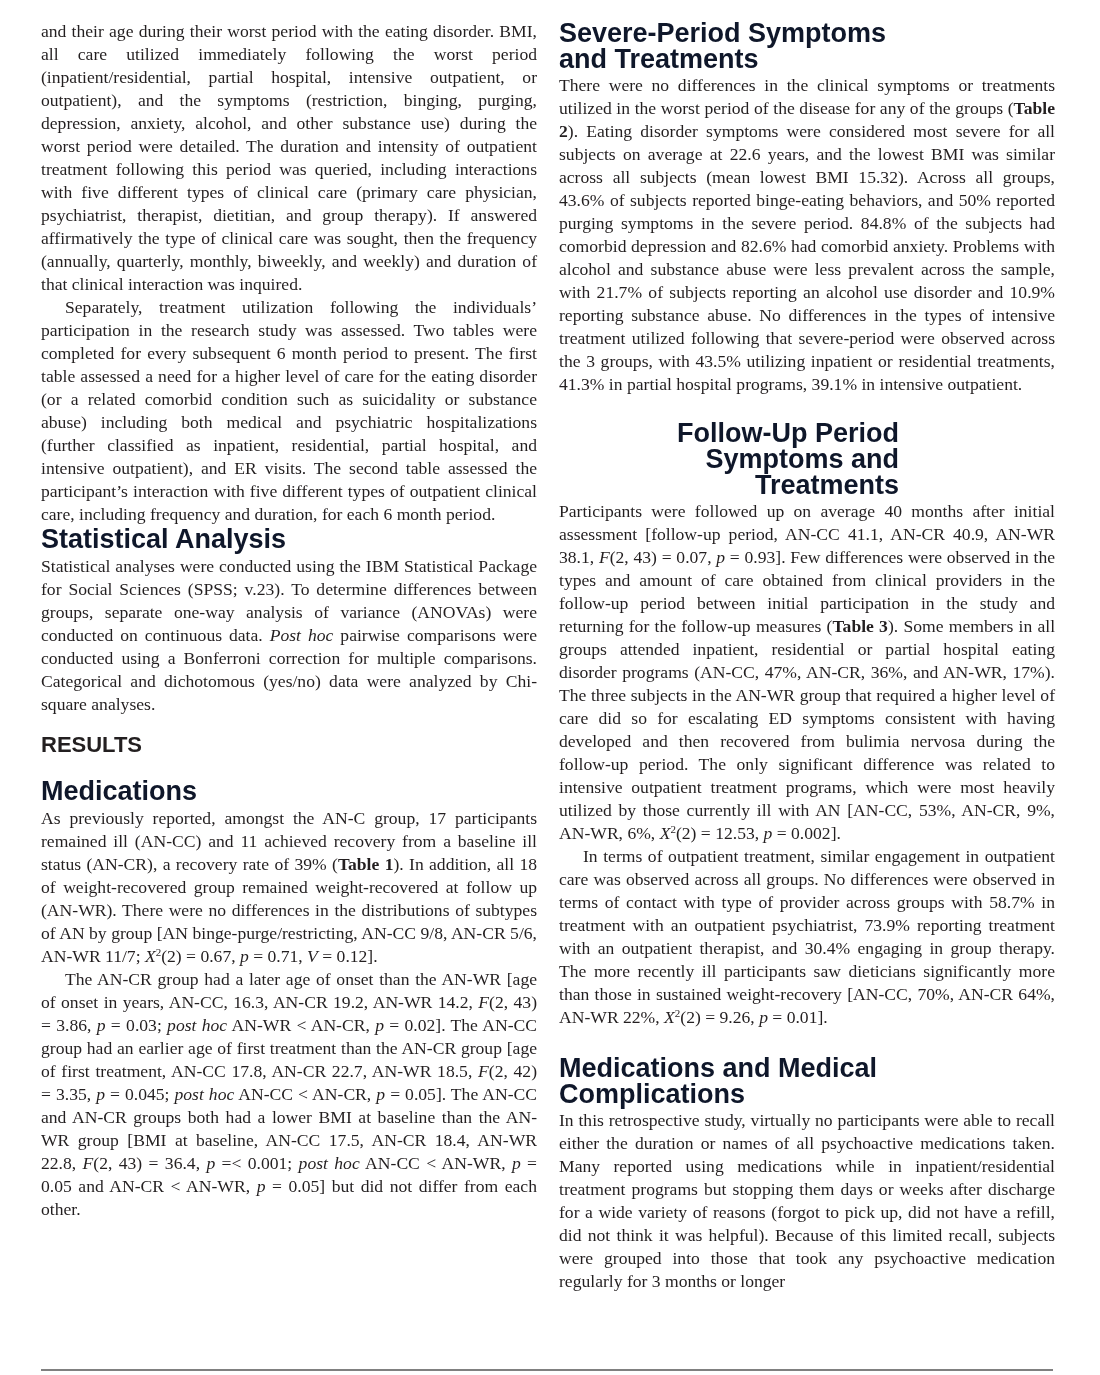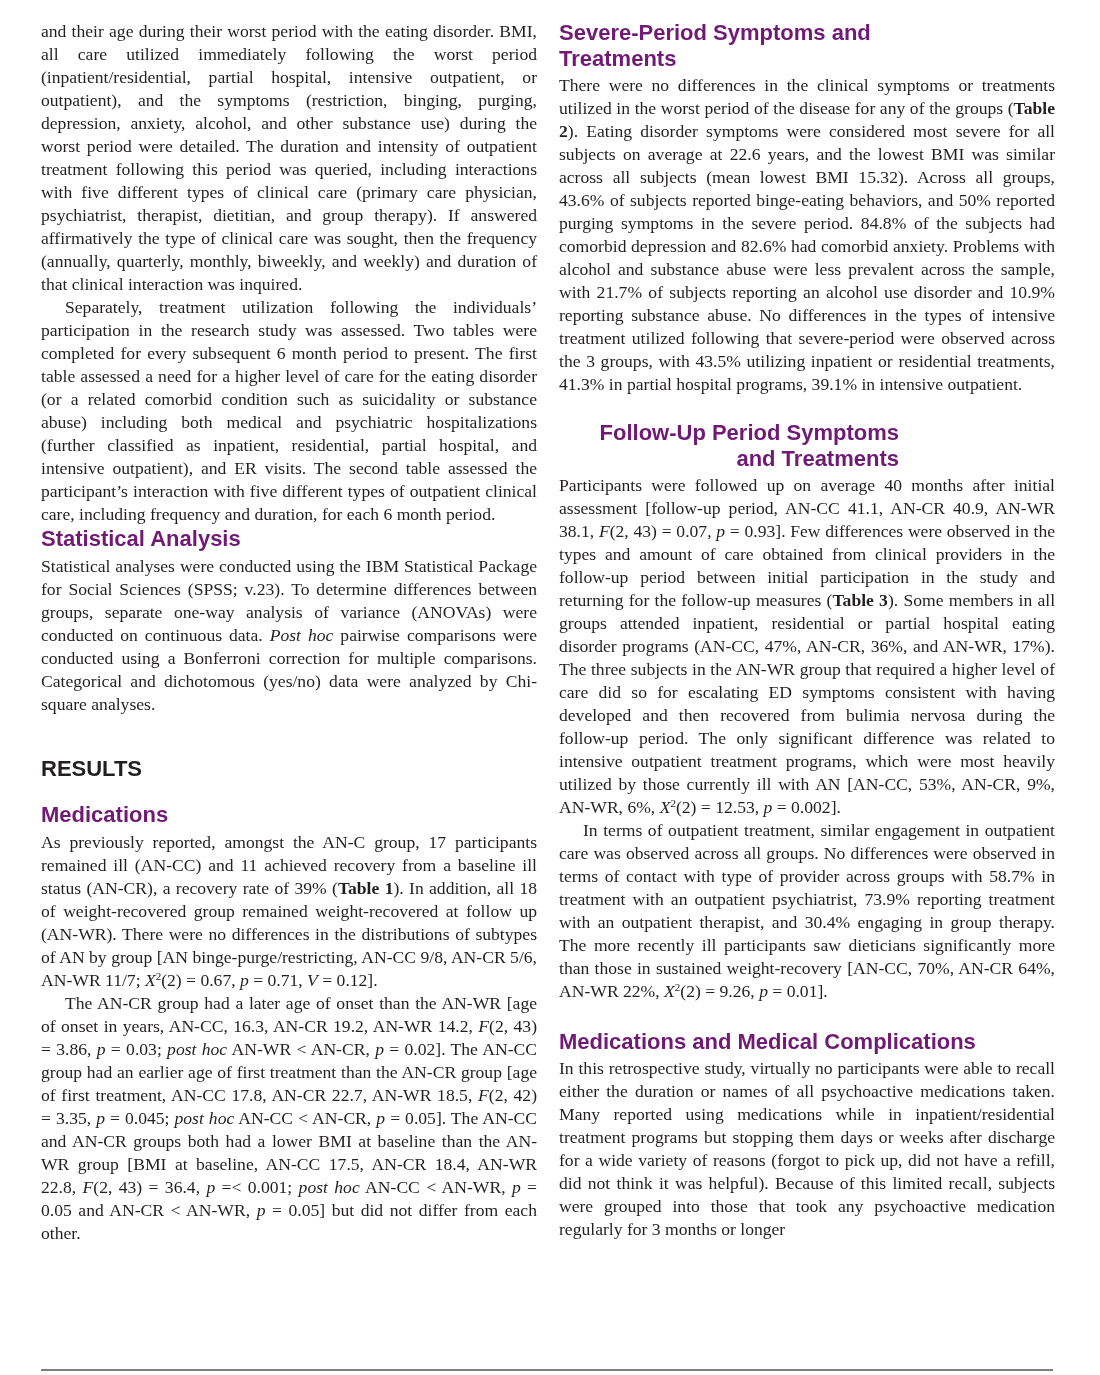--- a/index.html
+++ b/index.html
@@ -18,23 +18,23 @@
     font-size: 17.6px;
     line-height: 23px;
     text-align: justify;
     text-justify: inter-word;
   }
   p.body.indent { text-indent: 24px; }
   h2.sub {
     margin: 0;
     font-family: "Liberation Sans", "DejaVu Sans", sans-serif;
     font-weight: bold;
-    font-size: 22px;
+    font-size: 27px;
     line-height: 26px;
-    color: #701a75;
+    color: #0f172a;
   }
   h1.section {
     margin: 0;
     font-family: "Liberation Sans", "DejaVu Sans", sans-serif;
     font-weight: bold;
     font-size: 22px;
     line-height: 26px;
   }
   .i { font-style: italic; }
   .b { font-weight: bold; }
@@ -47,21 +47,21 @@
 </head>
 <body>
 
 <div class="col col-left">
   <p class="body">and their age during their worst period with the eating disorder. BMI, all care utilized immediately following the worst period (inpatient/residential, partial hospital, intensive outpatient, or outpatient), and the symptoms (restriction, binging, purging, depression, anxiety, alcohol, and other substance use) during the worst period were detailed. The duration and intensity of outpatient treatment following this period was queried, including interactions with five different types of clinical care (primary care physician, psychiatrist, therapist, dietitian, and group therapy). If answered affirmatively the type of clinical care was sought, then the frequency (annually, quarterly, monthly, biweekly, and weekly) and duration of that clinical interaction was inquired.</p>
   <p class="body indent">Separately, treatment utilization following the individuals’ participation in the research study was assessed. Two tables were completed for every subsequent 6 month period to present. The first table assessed a need for a higher level of care for the eating disorder (or a related comorbid condition such as suicidality or substance abuse) including both medical and psychiatric hospitalizations (further classified as inpatient, residential, partial hospital, and intensive outpatient), and ER visits. The second table assessed the participant’s interaction with five different types of outpatient clinical care, including frequency and duration, for each 6 month period.</p>
 
   <h2 class="sub" style="">Statistical Analysis</h2>
   <p class="body" style="margin-top:3px;">Statistical analyses were conducted using the IBM Statistical Package for Social Sciences (SPSS; v.23). To determine differences between groups, separate one-way analysis of variance (ANOVAs) were conducted on continuous data. <span class="i">Post hoc</span> pairwise comparisons were conducted using a Bonferroni correction for multiple comparisons. Categorical and dichotomous (yes/no) data were analyzed by Chi-square analyses.</p>
 
-  <h1 class="section" style="margin-top:40px;">RESULTS</h1>
+  <h1 class="section" style="margin-top:16px;">RESULTS</h1>
 
   <h2 class="sub" style="margin-top:20px;">Medications</h2>
   <p class="body" style="margin-top:3px;">As previously reported, amongst the AN-C group, 17 participants remained ill (AN-CC) and 11 achieved recovery from a baseline ill status (AN-CR), a recovery rate of 39% (<span class="b">Table 1</span>). In addition, all 18 of weight-recovered group remained weight-recovered at follow up (AN-WR). There were no differences in the distributions of subtypes of AN by group [AN binge-purge/restricting, AN-CC 9/8, AN-CR 5/6, AN-WR 11/7; <span class="i">X</span><sup>2</sup>(2) = 0.67, <span class="i">p</span> = 0.71, <span class="i">V</span> = 0.12].</p>
   <p class="body indent">The AN-CR group had a later age of onset than the AN-WR [age of onset in years, AN-CC, 16.3, AN-CR 19.2, AN-WR 14.2, <span class="i">F</span>(2, 43) = 3.86, <span class="i">p</span> = 0.03; <span class="i">post hoc</span> AN-WR &lt; AN-CR, <span class="i">p</span> = 0.02]. The AN-CC group had an earlier age of first treatment than the AN-CR group [age of first treatment, AN-CC 17.8, AN-CR 22.7, AN-WR 18.5, <span class="i">F</span>(2, 42) = 3.35, <span class="i">p</span> = 0.045; <span class="i">post hoc</span> AN-CC &lt; AN-CR, <span class="i">p</span> = 0.05]. The AN-CC and AN-CR groups both had a lower BMI at baseline than the AN-WR group [BMI at baseline, AN-CC 17.5, AN-CR 18.4, AN-WR 22.8, <span class="i">F</span>(2, 43) = 36.4, <span class="i">p</span> =&lt; 0.001; <span class="i">post hoc</span> AN-CC &lt; AN-WR, <span class="i">p</span> = 0.05 and AN-CR &lt; AN-WR, <span class="i">p</span> = 0.05] but did not differ from each other.</p>
 </div>
 
 <div class="col col-right">
   <h2 class="sub" style="width:330px;">Severe-Period Symptoms and Treatments</h2>
   <p class="body" style="margin-top:2px;">There were no differences in the clinical symptoms or treatments utilized in the worst period of the disease for any of the groups (<span class="b">Table 2</span>). Eating disorder symptoms were considered most severe for all subjects on average at 22.6 years, and the lowest BMI was similar across all subjects (mean lowest BMI 15.32). Across all groups, 43.6% of subjects reported binge-eating behaviors, and 50% reported purging symptoms in the severe period. 84.8% of the subjects had comorbid depression and 82.6% had comorbid anxiety. Problems with alcohol and substance abuse were less prevalent across the sample, with 21.7% of subjects reporting an alcohol use disorder and 10.9% reporting substance abuse. No differences in the types of intensive treatment utilized following that severe-period were observed across the 3 groups, with 43.5% utilizing inpatient or residential treatments, 41.3% in partial hospital programs, 39.1% in intensive outpatient.</p>
 

